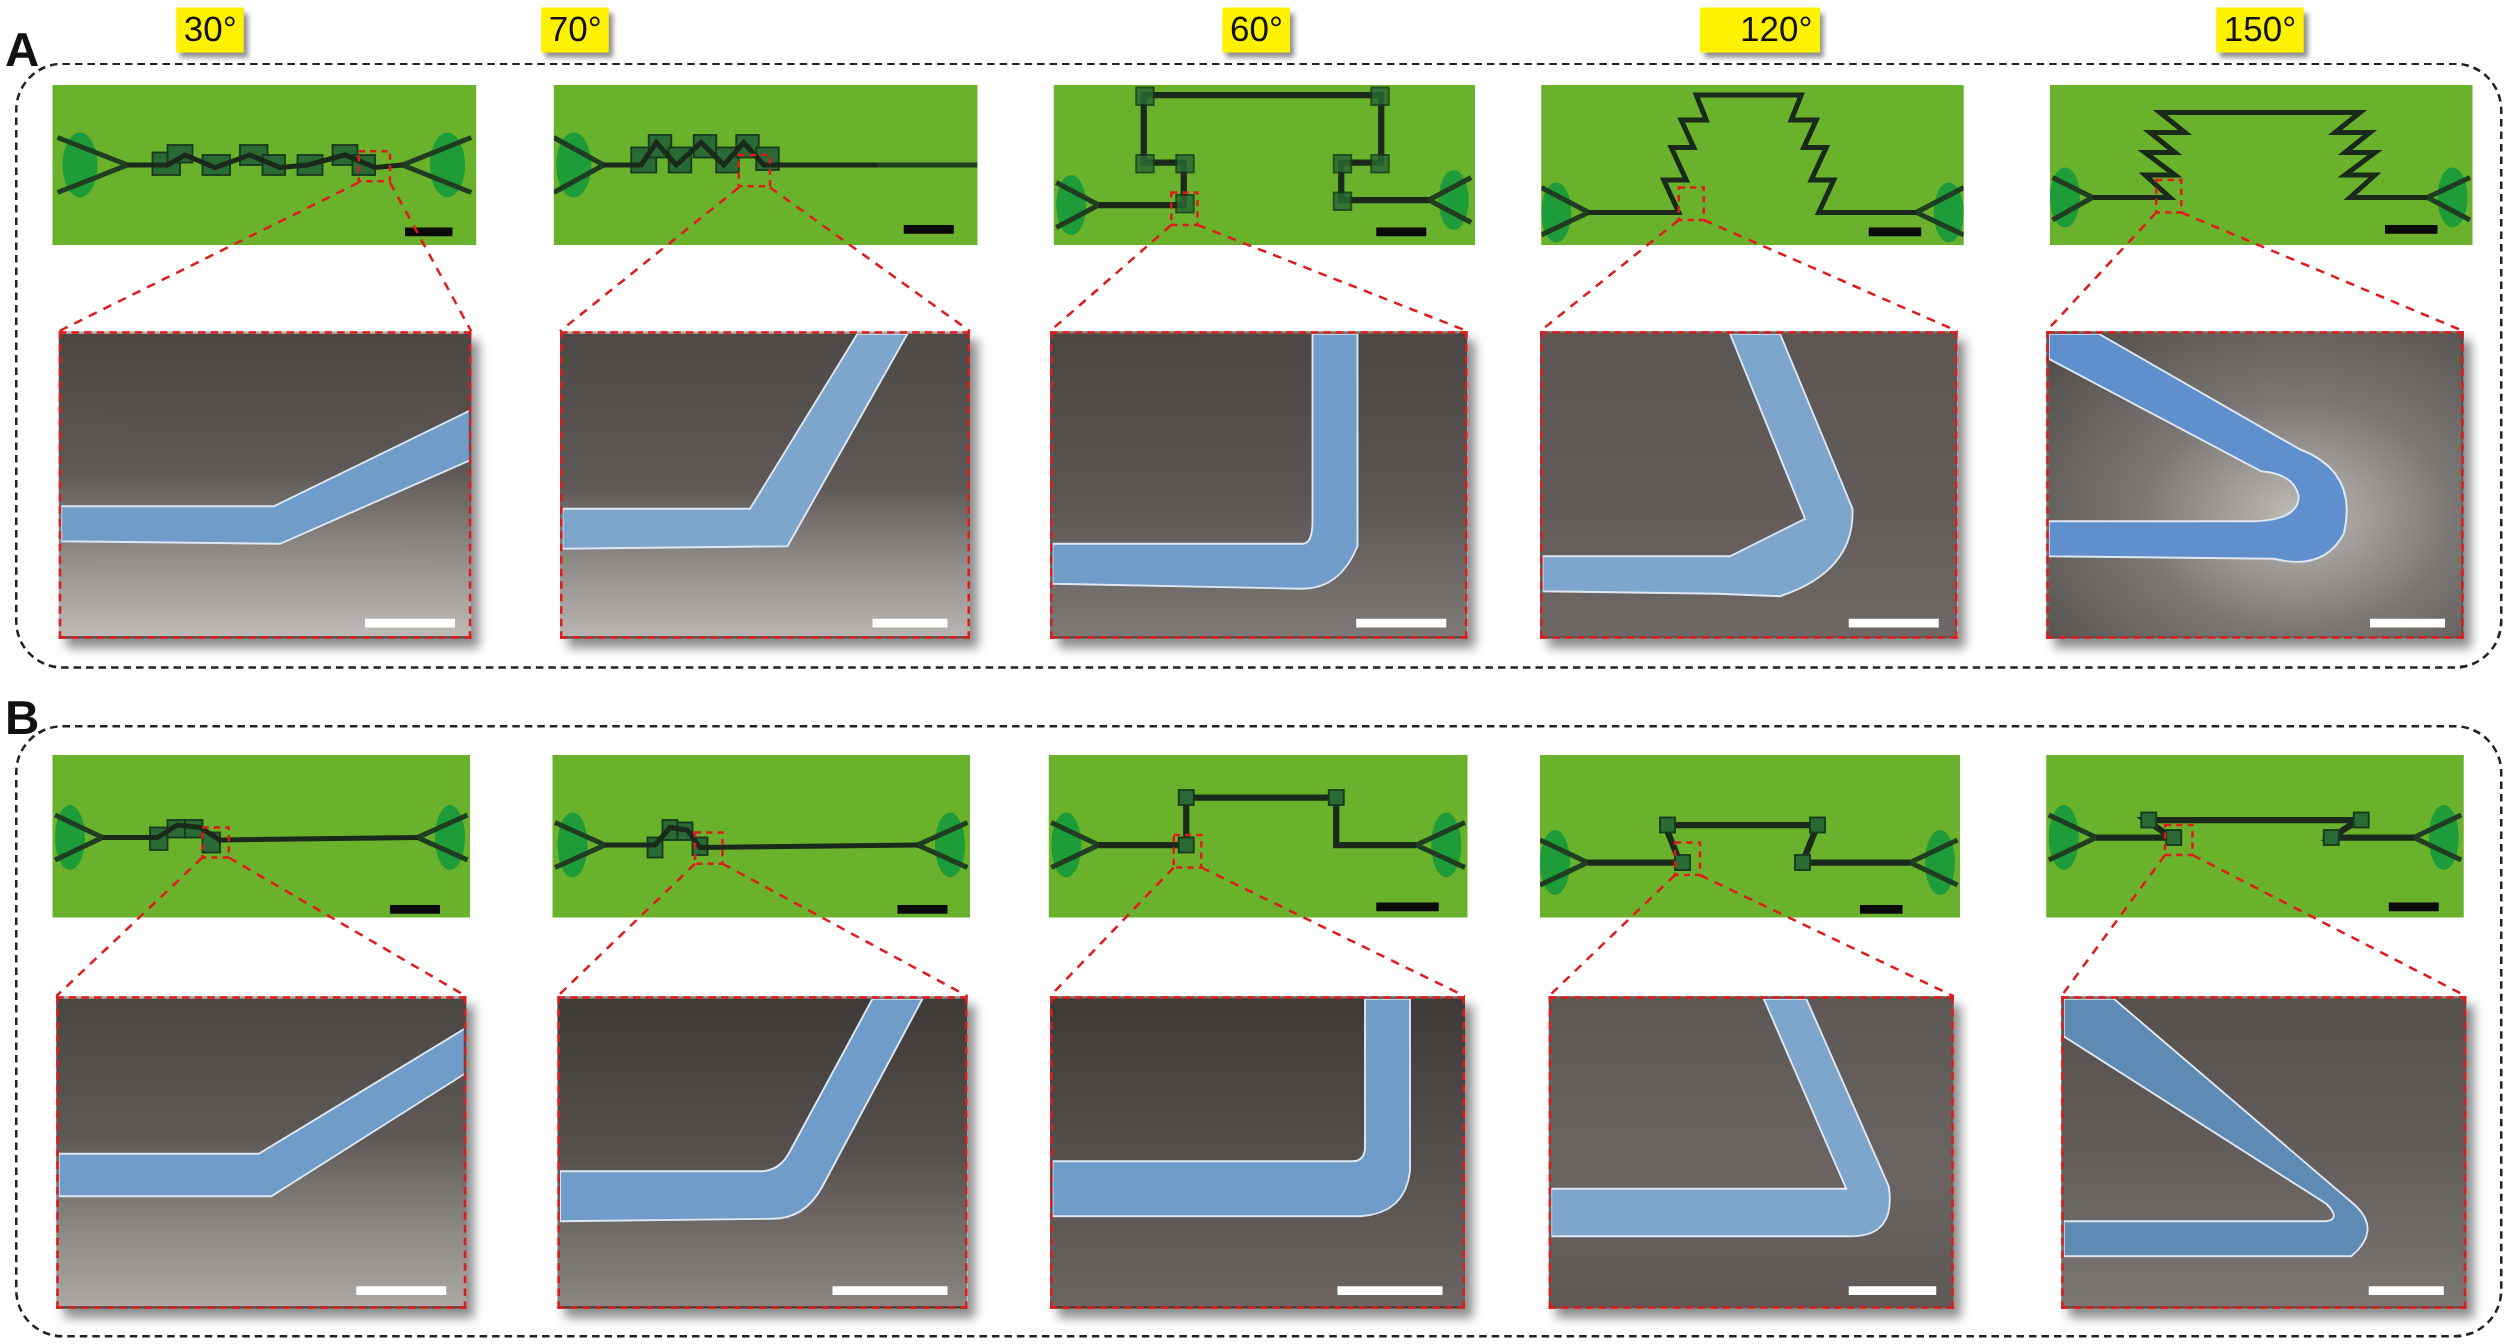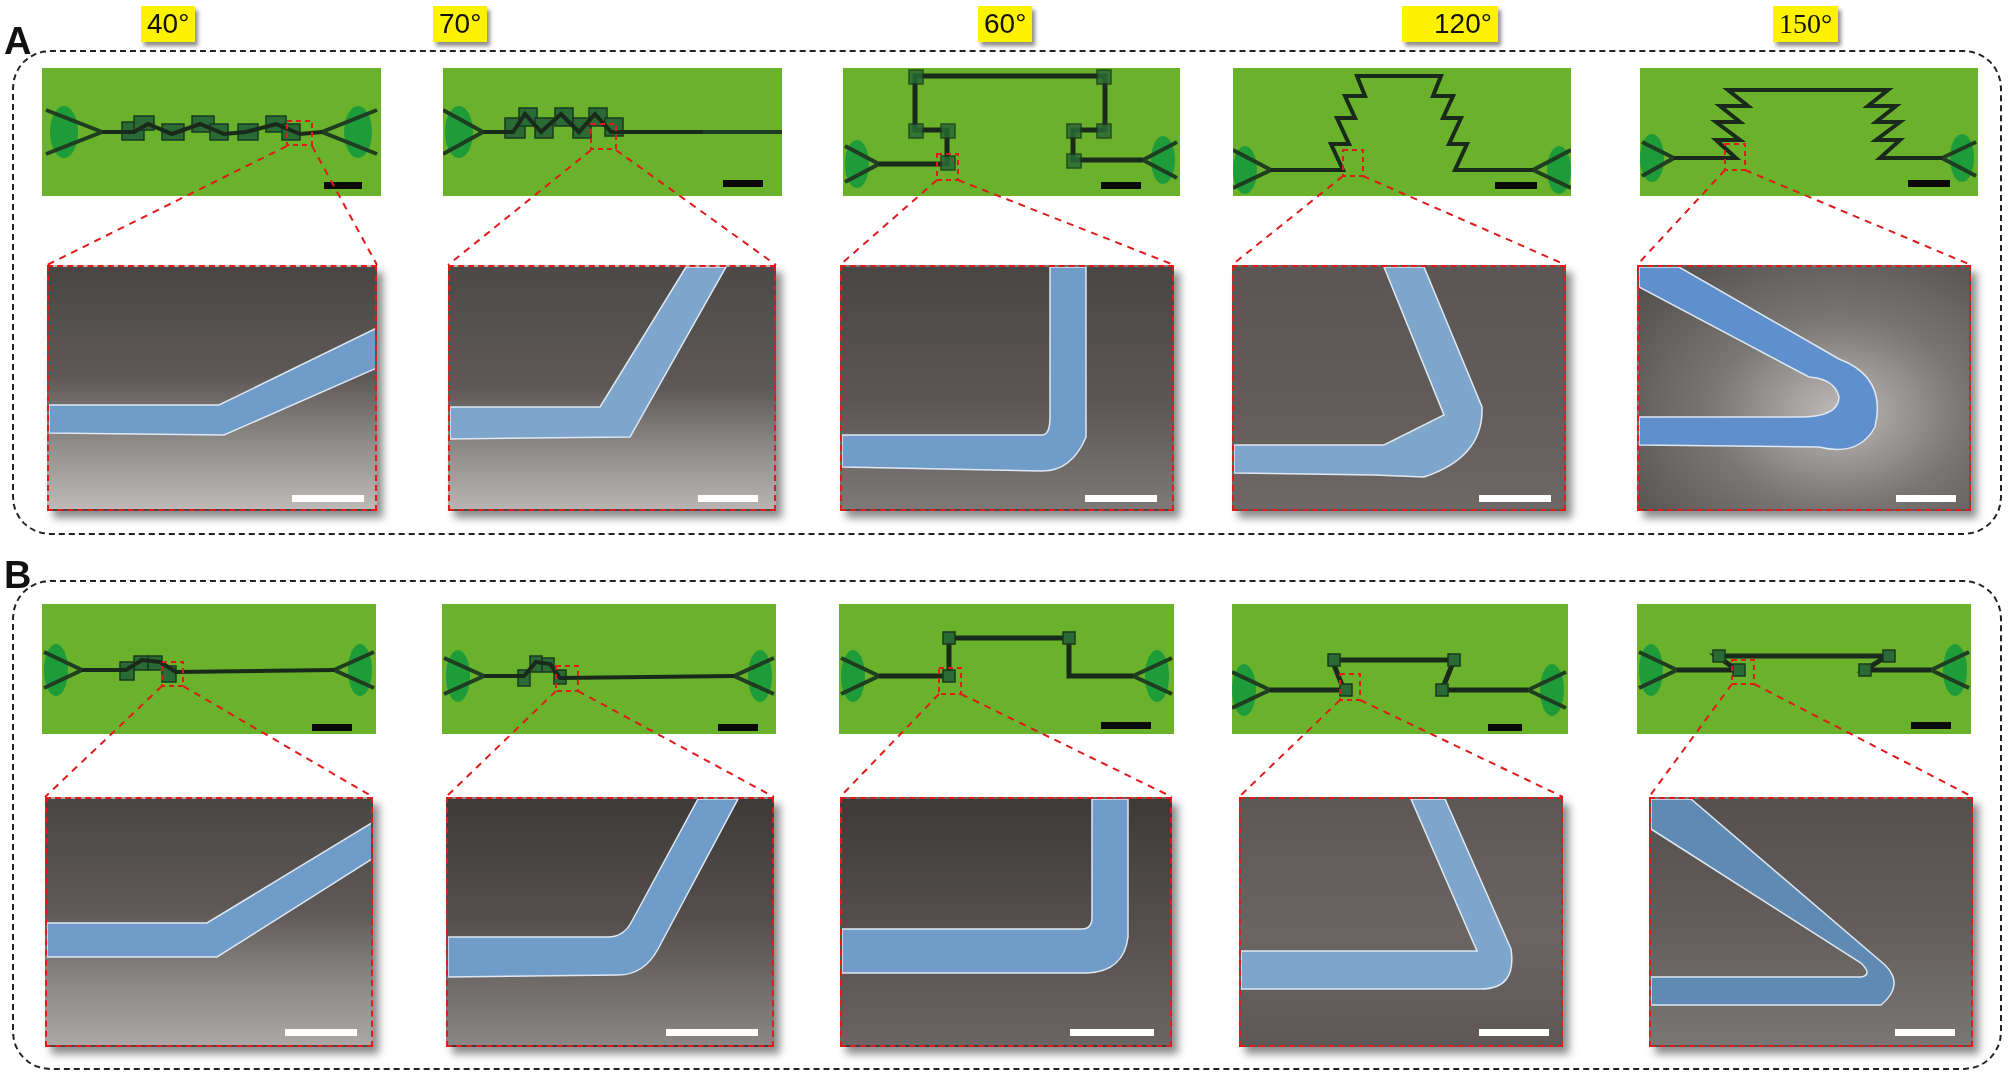--- a/index.html
+++ b/index.html
@@ -19,25 +19,25 @@
   .sem svg { position: absolute; left: 0; top: 0; }
   .scale-bar-light { position: absolute; height: 7px; background: #ffffff; }
   .connectors { position: absolute; left: 0; top: 0; pointer-events: none; }
 </style>
 </head>
 <body>
 
 <div class="panel-letter" style="left:4px; top:22px;">A</div>
 <div class="panel-letter" style="left:4px; top:556px;">B</div>
 
-<div class="angle-label" style="left:141px; top:6px;">40°</div>
+<div class="angle-label" style="left:141px; top:6px;">30°</div>
 <div class="angle-label" style="left:433px; top:6px;">70°</div>
 <div class="angle-label" style="left:978px; top:6px;">60°</div>
-<div class="angle-label" style="left:1402px; top:6px;padding-left:32px;">120°</div>
-<div class="angle-label" style="left:1773px; top:6px;font-family:Liberation Serif, serif;">150°</div>
+<div class="angle-label" style="left:1360px; top:6px;padding-left:32px;">120°</div>
+<div class="angle-label" style="left:1773px; top:6px;">150°</div>
 
 <div class="group-box" style="left:12px; top:50px; width:1990px; height:485px;"></div>
 <div class="group-box" style="left:12px; top:580px; width:1990px; height:490px;"></div>
 
 <div class="optical" style="left:42px; top:68px; width:339px; height:128px;">
   <svg width="339" height="128">
     <ellipse cx="22" cy="64" rx="14" ry="26" fill="#1e9c3a"></ellipse>
       <ellipse cx="316" cy="64" rx="14" ry="26" fill="#1e9c3a"></ellipse>
     <path d="M4 42 L60 64 L4 86 M335 42 L280 64 L335 86" stroke="#1f3d20" stroke-width="4" fill="none"></path>
     <g fill="#2a6a35" stroke="#1a3a1e" stroke-width="1.5">

